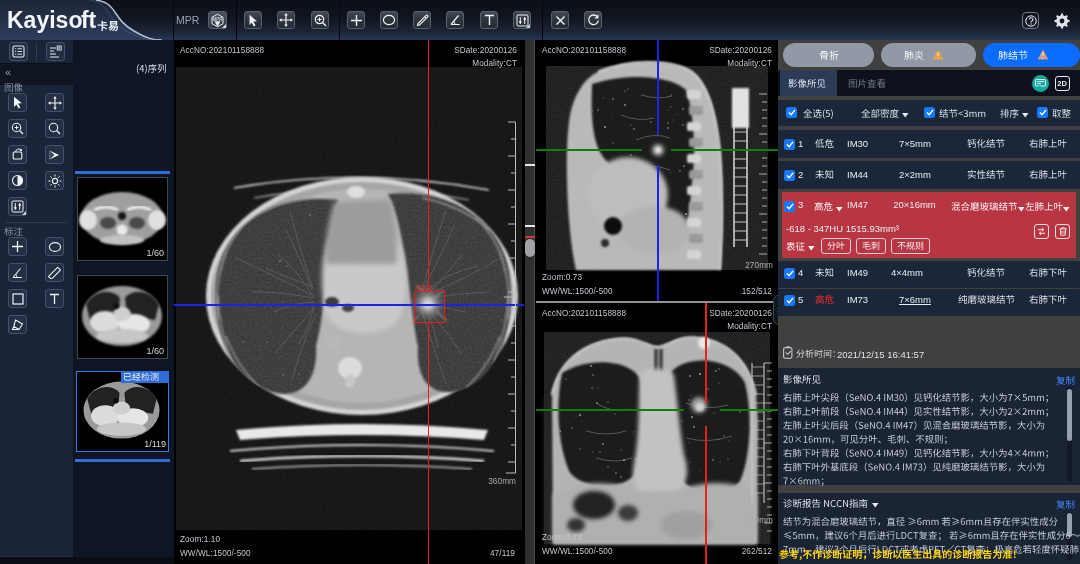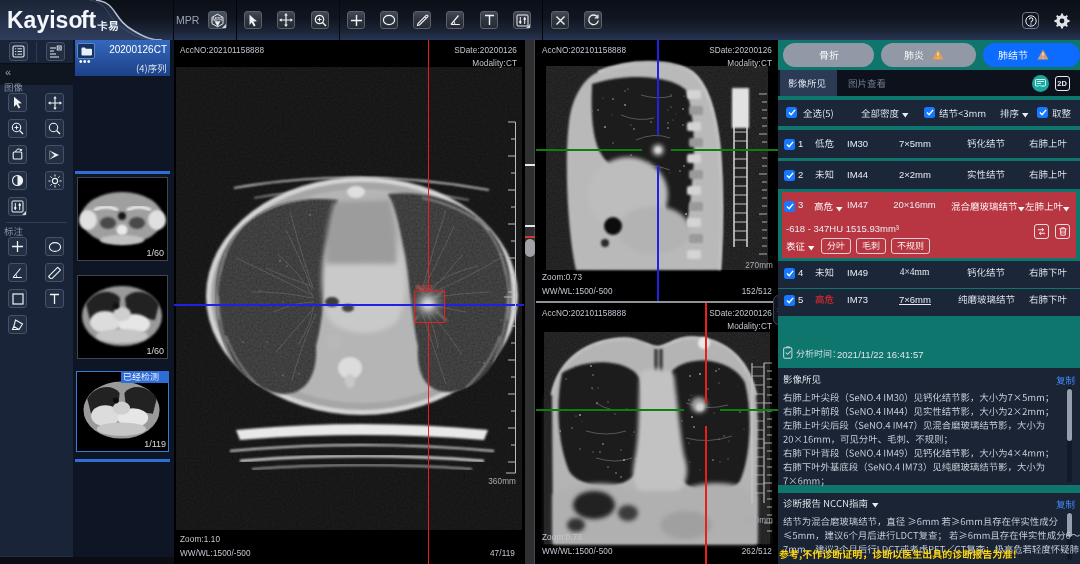--- a/index.html
+++ b/index.html
@@ -245,30 +245,20 @@
       </svg>
   </div>
   <div class="sico" style="left:8px;top:275px;">
     <svg width="13" height="12" viewBox="0 0 13 12">
         <path d="M4.5 1 L11.5 5 L8 10.5 L2.8 7.5 Z M2.8 7.5 L1.5 10.5 H8" fill="none" stroke="#f0f3f7" stroke-width="1.1"></path>
       </svg>
   </div>
 </div>
 
 <div class="abs" style="left:73px;top:40px;width:101px;height:524px;background:#0e1626;">
-  <div class="abs" style="left:2px;top:0;width:95px;height:36px;background:linear-gradient(#3468bd,#1d4187);">
-    <div class="abs" style="left:2px;top:3px;width:18px;height:16px;background:#16335f;border:1px solid #5e87c4;border-radius:2px;display:flex;align-items:center;justify-content:center;">
-      <svg width="11" height="9" viewBox="0 0 11 9">
-          <path d="M0.5 1.5 a1 1 0 0 1 1 -1 h2.4 l1 1.2 h5.1 a1 1 0 0 1 1 1 V7.5 a1 1 0 0 1 -1 1 H1.5 a1 1 0 0 1 -1 -1 Z" fill="#e8eef8"></path>
-        </svg>
-    </div>
-    <div class="abs" style="right:3px;top:4px;font-size:10px;color:#fff;">20200126CT</div>
-    <div class="abs" style="left:4px;top:16px;font-size:10px;color:#fff;letter-spacing:0.5px;">•••</div>
-
-  </div>
     <div class="abs" style="left:4px;top:137px;width:91px;height:84px;border:1px solid #40454e;background:#000;"><svg width="89" height="82" viewBox="0 0 89 82">
 <defs>
           <filter id="tc2" x="-20%" y="-20%" width="140%" height="140%">
             <feGaussianBlur stdDeviation="0.8"></feGaussianBlur>
           </filter>
         </defs>
 <ellipse cx="44" cy="40" rx="41" ry="26" fill="#9f9f9f" filter="url(#tc2)"></ellipse>
 <ellipse cx="10" cy="42" rx="9" ry="10" fill="#e0e0e0" filter="url(#tc2)"></ellipse>
 <ellipse cx="79" cy="42" rx="9" ry="10" fill="#e0e0e0" filter="url(#tc2)"></ellipse>
 <path d="M16,32 Q28,26 40,32 M49,32 Q61,26 73,32" stroke="#ededed" stroke-width="3" fill="none" filter="url(#tc2)"></path>
@@ -772,21 +762,21 @@
   <div class="vtxt" style="right:6px;top:6px;">SDate:20200126</div>
   <div class="vtxt" style="right:6px;top:19px;">Modality:CT</div>
   <div class="vtxt" style="left:6px;top:230px;">Zoom:0.73</div>
   <div class="vtxt" style="left:6px;top:244px;">WW/WL:1500/-500</div>
   <div class="vtxt" style="right:6px;top:244px;">262/512</div>
   <div class="vtxt" style="right:5px;top:213px;color:#a6abb3;">270mm</div>
 </div>
 
 <div class="abs" style="left:773px;top:295px;width:11px;height:30px;background:#10161f;border:1px solid #3c4556;border-radius:6px;display:flex;align-items:center;justify-content:center;color:#cdd3dd;font-size:9px;">›</div>
 
-<div class="abs" id="rpanel" style="left:778px;top:40px;width:302px;height:524px;background:#0f766e;">
+<div class="abs" id="rpanel" style="left:778px;top:40px;width:302px;height:524px;background:#404040;">
   <div class="abs" style="left:5px;top:3px;width:91px;height:24px;background:#9099a5;border-radius:12px;"></div>
   <div class="abs" style="left:103px;top:3px;width:95px;height:24px;background:#9099a5;border-radius:12px;"></div>
   <div class="abs" style="left:205px;top:3px;width:97px;height:24px;background:#0b6cff;border-radius:12px;"></div>
   <svg class="abs" style="left:154px;top:9px" width="12" height="11" viewBox="0 0 12 11">
       <path d="M6 0.5 L11.5 10.5 L0.5 10.5 Z" fill="#e8a04b"></path>
       <path d="M6 3.6 v3 M6 8.6 v0.9" stroke="#fff" stroke-width="1"></path>
     </svg>
   <svg class="abs" style="left:259px;top:9px" width="12" height="11" viewBox="0 0 12 11">
       <path d="M6 0.5 L11.5 10.5 L0.5 10.5 Z" fill="#cf9a77"></path>
       <path d="M6 3.6 v3 M6 8.6 v0.9" stroke="#fff" stroke-width="1"></path>
@@ -867,37 +857,37 @@
   <div class="abs" style="left:78px;top:198px;width:30px;height:16px;border:1px solid #e3ced1;border-radius:3px;"></div>
   <div class="abs" style="left:113px;top:198px;width:39px;height:16px;border:1px solid #e3ced1;border-radius:3px;"></div>
 
   <div class="cb" style="left:6px;top:228px;">
       <svg width="8" height="7" viewBox="0 0 9 8">
         <path d="M1 4 L3.5 6.5 L8 1" stroke="#fff" stroke-width="1.7" fill="none"></path>
       </svg>
     </div>
   <div class="ltx" style="left:20px;top:226.5px;">4</div>
   <div class="ltx" style="left:69px;top:226.5px;">IM49</div>
-  <div class="ltx" style="left:121px;top:226.5px;width:31px;text-align:center;font-family:Liberation Serif, serif;">4×4mm</div>
+  <div class="ltx" style="left:113px;top:226.5px;width:31px;text-align:center;">4×4mm</div>
 
   <div class="cb" style="left:6px;top:255px;">
       <svg width="8" height="7" viewBox="0 0 9 8">
         <path d="M1 4 L3.5 6.5 L8 1" stroke="#fff" stroke-width="1.7" fill="none"></path>
       </svg>
     </div>
   <div class="ltx" style="left:20px;top:253.5px;">5</div>
   <div class="ltx" style="left:69px;top:253.5px;">IM73</div>
   <div class="ltx" style="left:121px;top:253.5px;width:31px;text-align:center;text-decoration:underline;">7×6mm</div>
 
   <svg class="abs" style="left:5px;top:306px;" width="11" height="13" viewBox="0 0 12 14">
       <rect x="0.7" y="1.7" width="9" height="11.5" rx="1.5" fill="none" stroke="#cfd5de" stroke-width="1.1"></rect>
       <path d="M3.4 1.7 a2.6 2.2 0 0 1 4.2 0" fill="none" stroke="#cfd5de" stroke-width="1.1"></path>
       <path d="M3 7 l2 2 3.4 -3.6" fill="none" stroke="#cfd5de" stroke-width="1.1"></path>
     </svg>
-  <div class="abs" style="left:59px;top:308.5px;font-size:9.5px;color:#dfe3ea;">2021/11/22 16:41:57</div>
+  <div class="abs" style="left:59px;top:308.5px;font-size:9.5px;color:#dfe3ea;">2021/12/15 16:41:57</div>
 
   <div class="abs" style="left:0;top:328px;width:302px;height:117px;background:#1b2435;"></div>
   <div class="abs" style="left:289px;top:347px;width:5px;height:95px;background:#12192a;border-radius:3px;"></div>
   <div class="abs" style="left:289px;top:349px;width:5px;height:52px;background:#97a0ae;border-radius:3px;"></div>
 
   <div class="abs" style="left:0;top:453px;width:302px;height:71px;background:#1b2435;"></div>
   <div class="abs" style="left:289px;top:472px;width:5px;height:48px;background:#12192a;border-radius:3px;"></div>
   <div class="abs" style="left:289px;top:473px;width:5px;height:24px;background:#97a0ae;border-radius:3px;"></div>
 </div>
 

